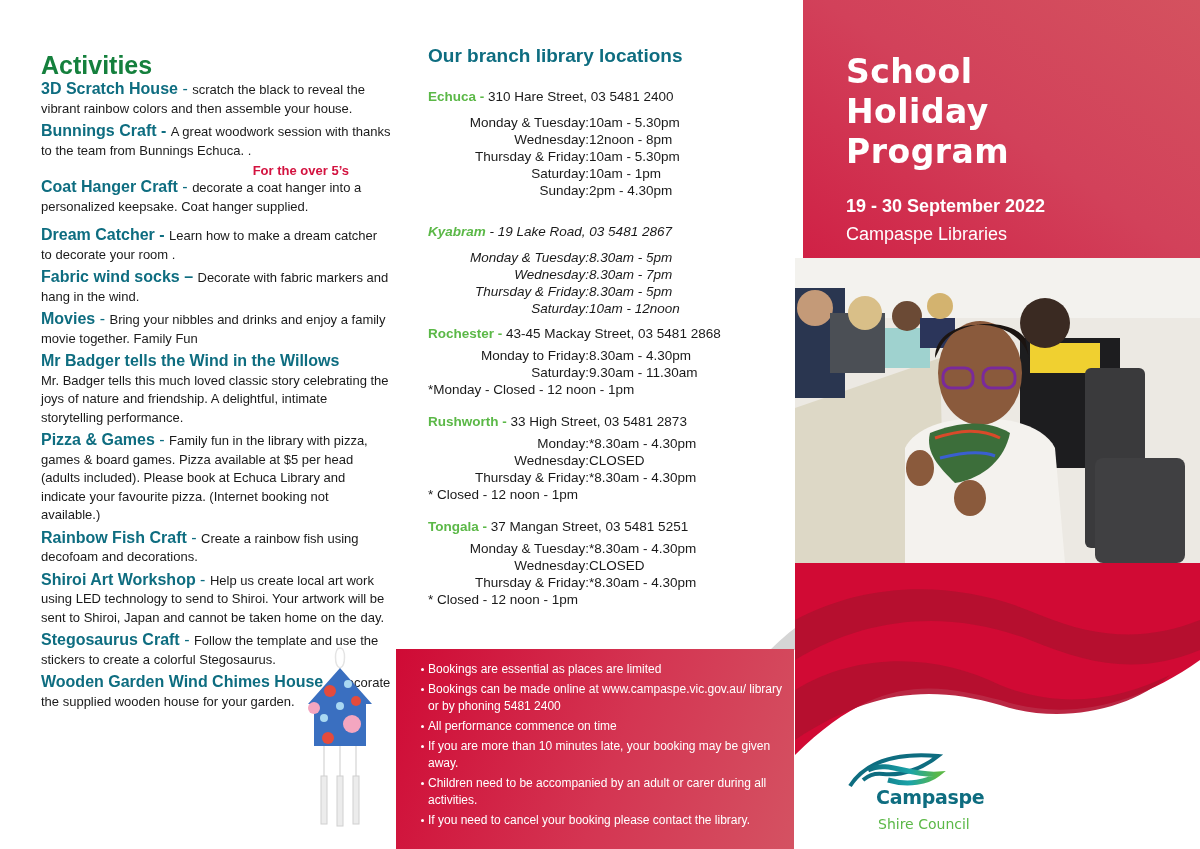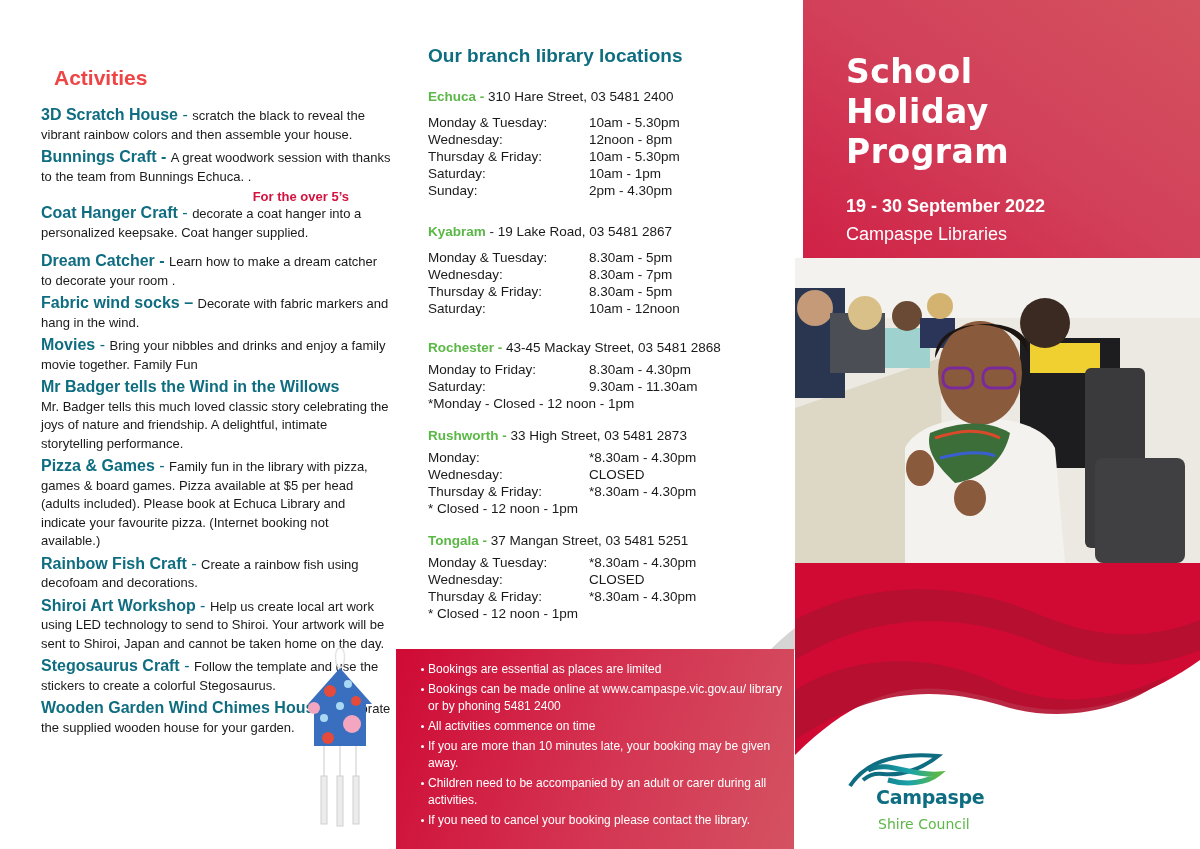--- a/index.html
+++ b/index.html
@@ -1,37 +1,37 @@
 <!DOCTYPE html>
 <html><head>
 <meta charset="utf-8">
 <style>
   html, body { margin:0; padding:0; }
   body { width:1200px; height:849px; position:relative; overflow:hidden; background:#ffffff; font-family:"Liberation Sans", sans-serif; color:#1a1a1a; }
 
   
   #activities { position:absolute; left:41px; top:50px; width:350px; }
-  #activities h1 { margin:13px; font-size:21px; font-weight:bold; color:#ef4444; line-height:30px; }
+  #activities h1 { margin:0; font-size:25px; font-weight:bold; color:#15803d; line-height:30px; }
   .act { font-size:13px; line-height:18.5px; margin-bottom:4px; }
   .act .t { font-size:16px; font-weight:bold; color:#0e6d80; }
   .act .d { color:#1a1a1a; }
   .note-over5 { display:block; text-align:right; padding-right:42px; color:#d3123f; font-weight:bold; font-size:13px; line-height:18px; margin-top:-2px; margin-bottom:-2px; }
   .gap-small { height:6px; }
 
   
   #chime { position:absolute; left:300px; top:646px; width:80px; height:190px; }
 
   
   #branches { position:absolute; left:428px; top:44px; width:360px; font-size:13.5px; line-height:17px; }
   #branches h2 { margin:0 0 20px 0; font-size:19px; font-weight:bold; color:#0e6d80; line-height:24px; }
   .branch { margin-bottom:15px; }
   .bhead { margin-bottom:9px; }
   .bhead .bn { color:#5bb847; font-weight:bold; }
   .brow { display:flex; }
-  .brow .day { width:161px; }
+  .brow .day { width:161px;text-align:right; }
   .bnote { }
 
   
   #bookings { position:absolute; left:396px; top:649px; width:398px; height:200px; background:linear-gradient(110deg,#cf0a35 0%,#d43552 55%,#d45262 100%); }
   #bookings ul { list-style:none; margin:0; padding:12px 2px 0 32px; color:#fff; font-size:12px; line-height:17px; }
   #bookings li { position:relative; margin-bottom:3px; }
   #bookings li::before { content:""; position:absolute; left:-7px; top:7px; width:3px; height:3px; border-radius:50%; background:#fff; }
 
   
   #cover { position:absolute; left:795px; top:0; width:405px; height:315px; background:linear-gradient(35deg,#cf1a41 0%,#d2415a 55%,#d4525f 100%);margin-left:8px; }
@@ -105,21 +105,21 @@
         </div>
         <div class="brow">
           <span class="day">Saturday:</span>
           <span>10am - 1pm</span>
         </div>
         <div class="brow">
           <span class="day">Sunday:</span>
           <span>2pm - 4.30pm</span>
         </div>
       </div>
-      <div class="branch" style="margin-bottom: 22px;">
+      <div class="branch" style="margin-bottom: 8px; font-style: italic;">
         <div class="bhead"><span class="bn">Kyabram</span><span> - 19 Lake Road, 03 5481 2867</span></div>
         <div class="brow">
           <span class="day">Monday &amp; Tuesday:</span>
           <span>8.30am - 5pm</span>
         </div>
         <div class="brow">
           <span class="day">Wednesday:</span>
           <span>8.30am - 7pm</span>
         </div>
         <div class="brow">
@@ -182,21 +182,21 @@
   <path d="M70 90 C120 40 180 20 240 10 L240 90 Z" fill="#d5d5d5"></path>
   <path d="M95 3 L500 3 L500 100 C430 150 360 160 300 140 C240 125 180 110 95 195 Z" fill="#d10a34"></path>
   <path d="M95 60 C170 20 260 20 340 55 C400 80 450 80 500 60 L500 90 C440 115 390 105 330 80 C250 50 170 55 95 100 Z" fill="#b3102f" opacity="0.9"></path>
   <path d="M95 130 C160 90 240 95 300 125 C360 150 420 140 470 115 C430 150 360 165 300 145 C230 125 170 130 95 180 Z" fill="#b3102f" opacity="0.9"></path>
 </svg>
 
 <section id="bookings">
   <ul id="booking-list">
       <li>Bookings are essential as places are limited</li>
       <li>Bookings can be made online at www.campaspe.vic.gov.au/ library or by phoning 5481 2400</li>
-      <li>All activities commence on time</li>
+      <li>All performance commence on time</li>
       <li>If you are more than 10 minutes late, your booking may be given away.</li>
       <li>Children need to be accompanied by an adult or carer during all activities.</li>
       <li>If you need to cancel your booking please contact the library.</li>
     </ul>
 </section>
 
 <section id="cover">
   <div class="title">
     <div>School</div>
     <div>Holiday</div>

